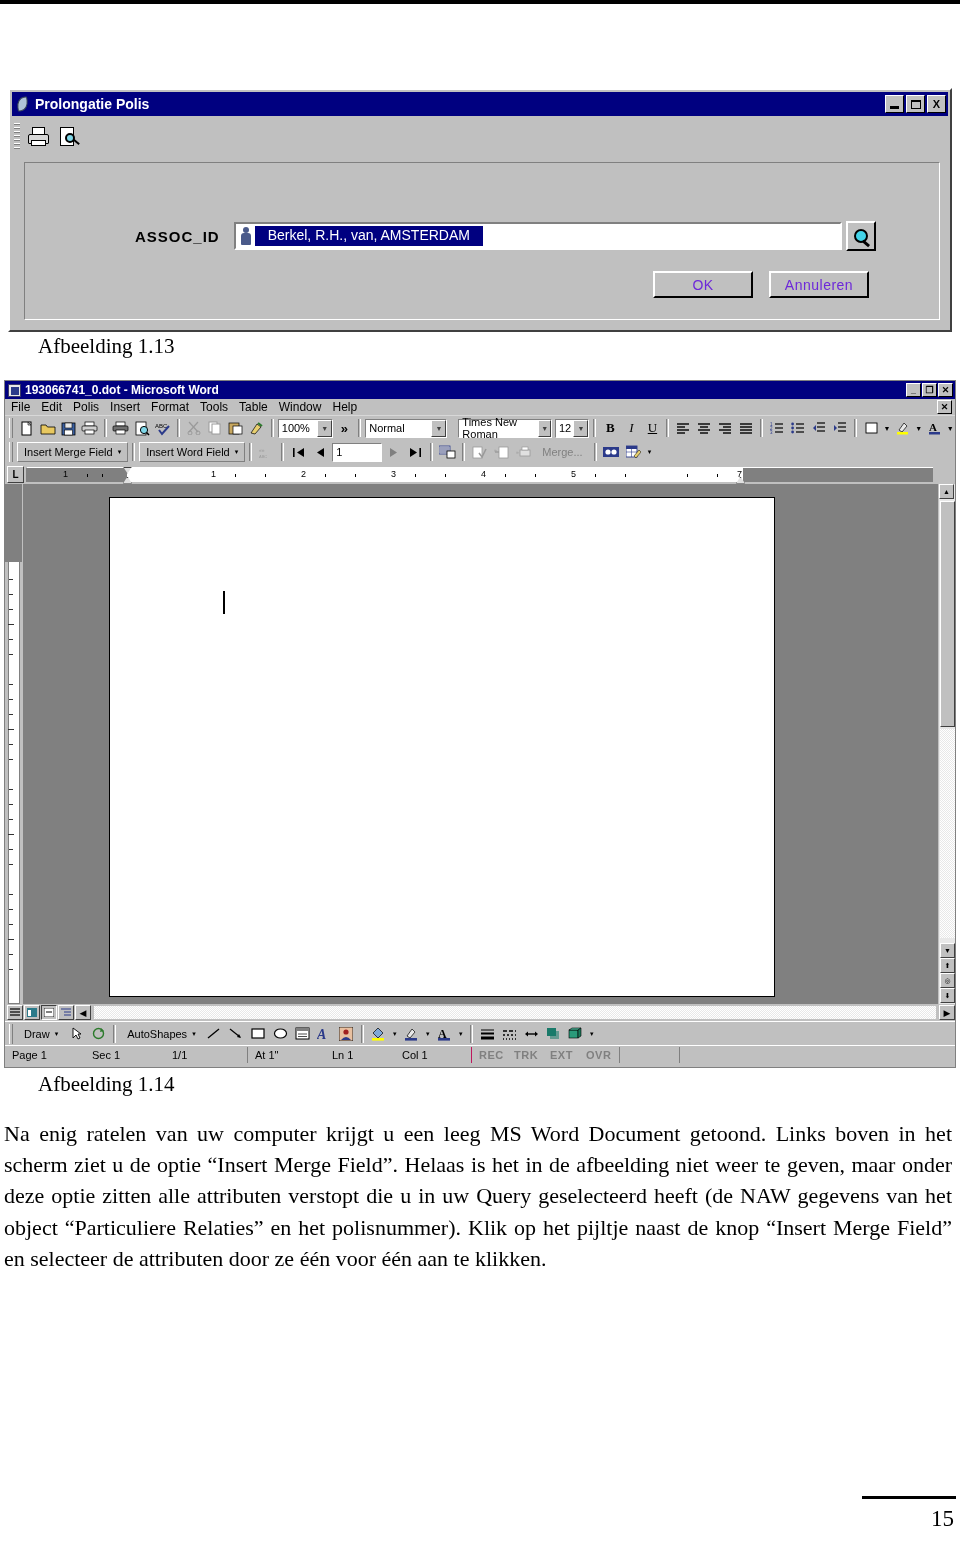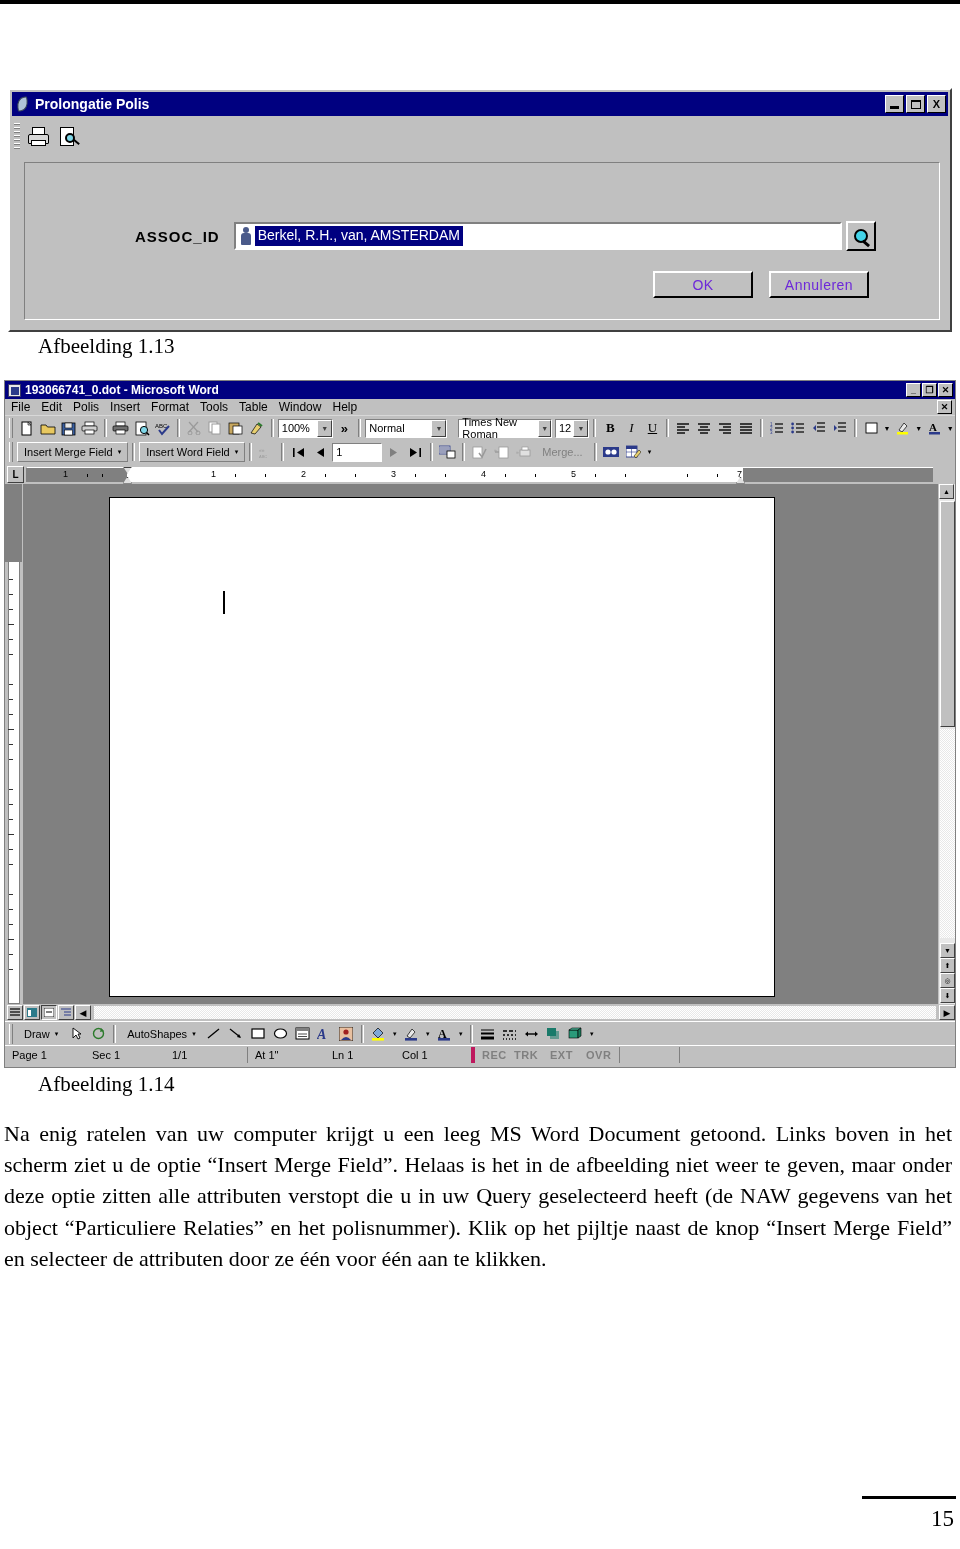--- a/index.html
+++ b/index.html
@@ -121,21 +121,21 @@
     border-top:2px solid #808080; border-left:2px solid #808080;
     border-right:2px solid #ffffff; border-bottom:2px solid #ffffff;
     display:flex; align-items:center; padding-left:3px;
   }
   .person-ico { width:13px; height:19px; position:relative; flex:0 0 auto; margin-right:3px; }
   .person-ico .head { position:absolute; left:4px; top:0; width:6px; height:6px; border-radius:50%; background:#4a5a8a; }
   .person-ico .torso { position:absolute; left:2px; top:6px; width:10px; height:12px; background:#4a5a8a; border-radius:3px 3px 1px 1px; }
   .field-value {
     background:#000080; color:#ffffff; font-size:14px;
     font-family:"Liberation Sans", sans-serif;
-    padding:2px 3px; white-space:nowrap; line-height:1.1;
+    padding:2px 13px; white-space:nowrap; line-height:1.1;
   }
   .find-btn {
     width:30px; height:30px; margin-left:4px;
     background:#c0c0c0;
     border-top:2px solid #ffffff; border-left:2px solid #ffffff;
     border-right:2px solid #000; border-bottom:2px solid #000;
     display:flex; align-items:center; justify-content:center;
     position:relative;
   }
   .find-btn .mag2 {
@@ -1025,21 +1025,21 @@
     <span class="arrow" style="width:10px;height:16px;border:none;background:none;display:inline-flex;align-items:center;justify-content:center;font-size:7px">▾</span>
   </div>
 
   <div class="w-status">
     <span class="st-flat" style="width:80px">Page 1</span>
     <span class="st-flat" style="width:80px">Sec 1</span>
     <span class="st-flat" style="width:82px">1/1</span>
     <span class="st-flat" style="width:78px;border-left:1px solid #808080">At 1"</span>
     <span class="st-flat" style="width:70px">Ln 1</span>
     <span class="st-flat" style="width:76px">Col 1</span>
-    <span class="st-flat st-dim" style="width:36px;border-left:4px solid #be185d">REC</span>
+    <span class="st-flat st-dim" style="width:36px;border-left:1px solid #be185d">REC</span>
     <span class="st-flat st-dim" style="width:36px">TRK</span>
     <span class="st-flat st-dim" style="width:36px">EXT</span>
     <span class="st-flat st-dim" style="width:40px">OVR</span>
     <span class="st-flat" style="width:60px;border-left:1px solid #808080"></span>
     <span class="st-flat" style="flex:1;border-left:1px solid #808080"></span>
   </div>
 </div>
 
 <div class="caption" id="cap114">Afbeelding 1.14</div>
 

